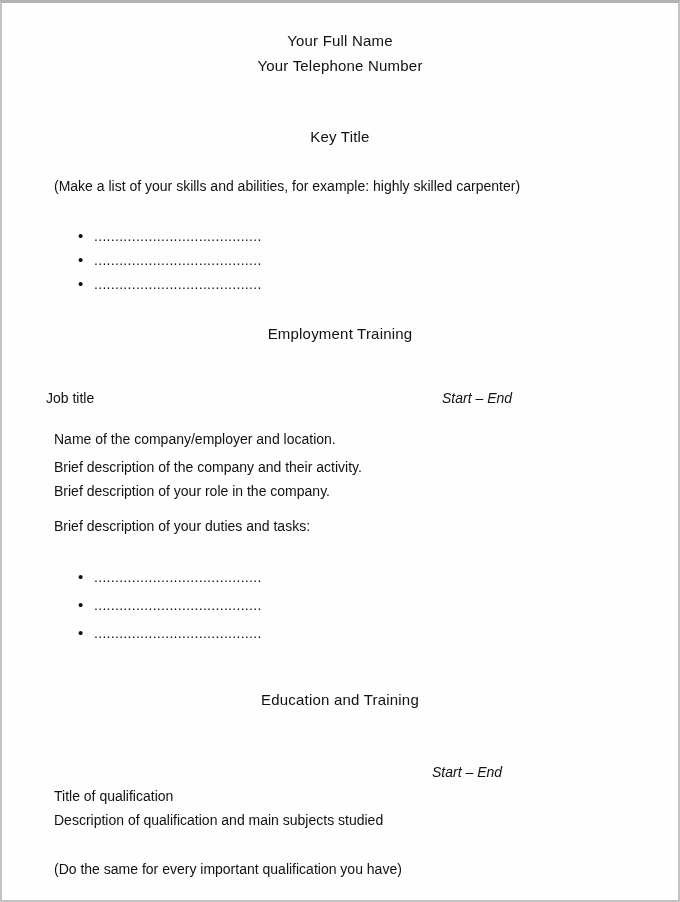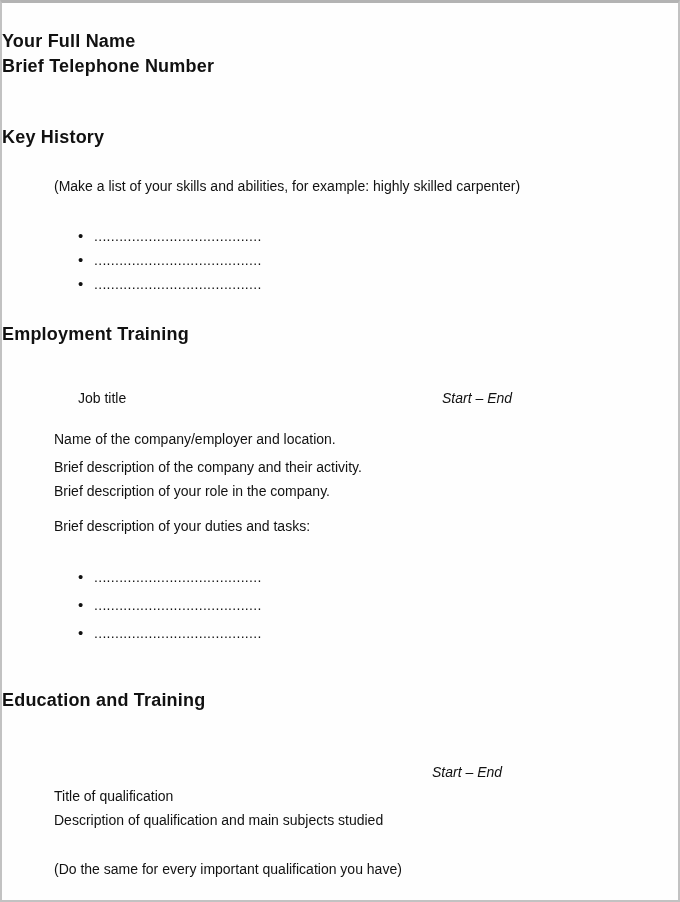--- a/index.html
+++ b/index.html
@@ -14,32 +14,33 @@
     width: 680px;
     height: 902px;
     box-sizing: border-box;
     background: #fefefe;
     border: 2px solid #c2c2c2;
     border-top: 3px solid #b3b3b3;
     overflow: hidden;
   }
   .abs { position: absolute; left: 0; width: 100%; }
   .center {
-    font-weight: bold;
-    font-size: 18px;
+    text-align: center;
+    font-weight: normal;
+    font-size: 15px;
     line-height: 18px;
     letter-spacing: 0.2px;
   }
   .body-line {
     font-size: 14px;
     line-height: 18px;
     padding-left: 52px;
   }
   .row { position: absolute; left: 0; width: 100%; font-size: 14px; line-height: 18px; }
-  .row .left-col { padding-left: 76px; }
+  .row .left-col { padding-left: 44px; }
   .row .right-col { position: absolute; top: 0; font-style: italic; }
   .right-440 { left: 440px; }
   .right-430 { left: 430px; }
   ul.dotlist {
     position: absolute;
     left: 70px;
     margin: 0;
     padding: 0;
     list-style: none;
     font-size: 14px;
@@ -54,23 +55,23 @@
     font-size: 15px;
   }
   .dots { letter-spacing: 0.3px; }
 </style>
 </head>
 <body>
 
 <div class="page">
 
   <div class="abs center" style="top:29px">Your Full Name</div>
-  <div class="abs center" style="top:54px">Brief Telephone Number</div>
+  <div class="abs center" style="top:54px">Your Telephone Number</div>
 
-  <div class="abs center" style="top:125px">Key History</div>
+  <div class="abs center" style="top:125px">Key Title</div>
   <div class="abs body-line" style="top:174px">(Make a list of your skills and abilities, for example: highly skilled carpenter)</div>
 
   <ul class="dotlist lh24" style="top:221px">
     <li>
       <span class="bullet">•</span>
       <span class="dots">........................................</span>
     </li>
     <li>
       <span class="bullet">•</span>
       <span class="dots">........................................</span>

